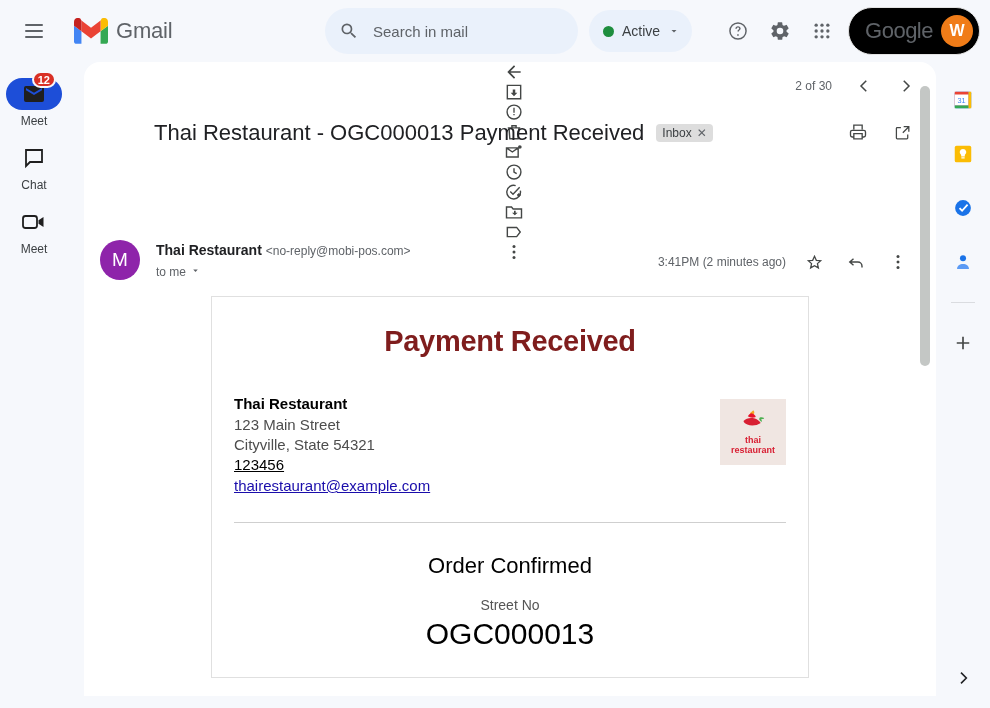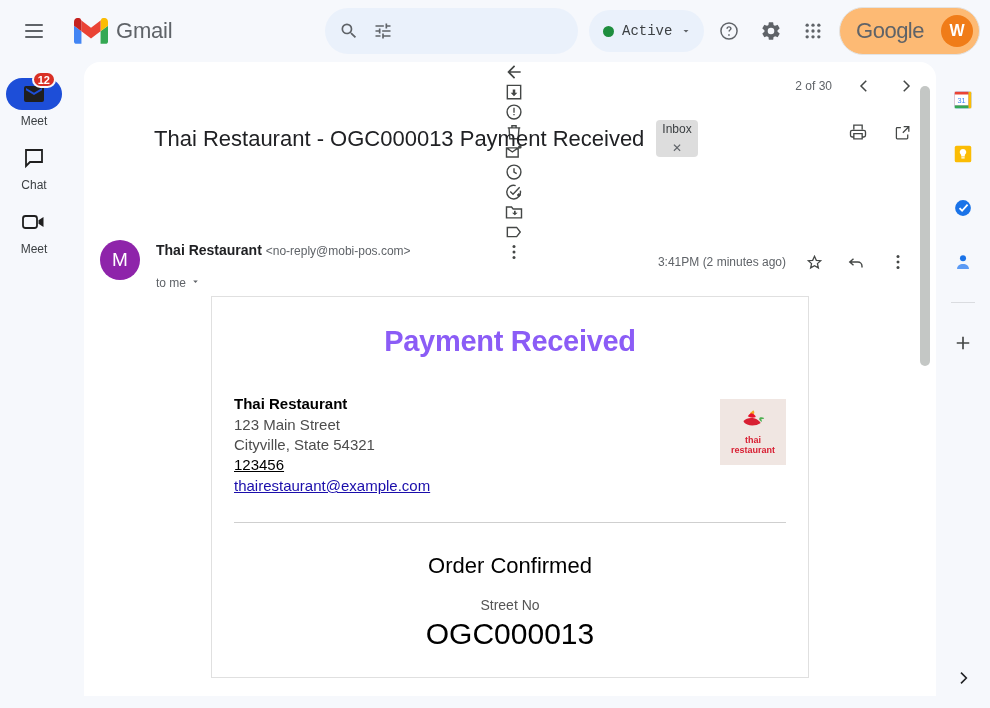--- a/index.html
+++ b/index.html
@@ -41,36 +41,36 @@
   .search-input::placeholder { color: #5f6368; }
   .search-options { width: 20px; height: 20px; cursor: pointer; }
 
   .status-chip {
     position: absolute; left: 589px; top: 10px;
     height: 42px; padding: 0 12px 0 14px;
     background: #eaf1fb; border-radius: 21px;
     display: flex; align-items: center; gap: 8px; cursor: pointer;
   }
   .status-dot { width: 11px; height: 11px; border-radius: 50%; background: #1e8e3e; }
-  .status-label { font-size: 14px; color: #3c4043; font-family: Liberation Mono, monospace; }
+  .status-label { font-size: 14px; color: #3c4043; }
   .chev-sm { width: 12px; height: 12px; }
 
   .header-actions {
     position: absolute; right: 10px; top: 7px;
     display: flex; align-items: center; gap: 2px;
   }
   .icon-btn {
     width: 40px; height: 40px; border-radius: 50%;
     display: flex; align-items: center; justify-content: center;
     cursor: pointer; border: none; background: transparent;
   }
   .google-chip {
-    display: flex; align-items: center; gap: 17px;
+    display: flex; align-items: center; gap: 8px;
     height: 48px; padding: 0 6px 0 16px; margin-left: 4px;
-    border: 1px solid #e3e3e3; border-radius: 24px; background: #fdba74;
+    border: 1px solid #e3e3e3; border-radius: 24px; background: #000000;
     cursor: pointer;
   }
   .google-word { font-size: 22px; color: #5f6368; letter-spacing: -0.5px; }
   .avatar-top {
     width: 32px; height: 32px; border-radius: 50%;
     background: #f07c18; color: #fff; font-size: 16px; font-weight: bold;
     display: flex; align-items: center; justify-content: center;
   }
 
   
@@ -125,21 +125,20 @@
   .subject-row {
     position: absolute; left: 0; top: 58px; width: 852px;
     display: flex; align-items: center; padding: 0 24px 0 70px;
   }
   .subject-text { font-size: 22px; color: #202124; font-weight: 400; }
   .label-chip {
     display: inline-flex; align-items: center; gap: 5px;
     background: #ddd; color: #3c4043;
     border-radius: 4px; padding: 2px 6px; font-size: 12px; margin-left: 12px;
     cursor: pointer;
-    flex-direction: column;
   }
   .label-x { font-size: 12px; color: #5f6368; }
   .subject-actions {
     position: absolute; right: 14px; top: -8px;
     display: flex; align-items: center; gap: 4px;
   }
 
   
   .sender-row {
     position: absolute; left: 0; top: 176px; width: 852px; height: 62px;
@@ -149,39 +148,39 @@
     width: 40px; height: 40px; border-radius: 50%;
     background: #8e24aa; color: #fff;
     font-size: 19px; display: flex; align-items: center; justify-content: center;
     flex: 0 0 40px; margin-top: 2px;
   }
   .sender-info { margin-left: 16px; flex: 1; padding-top: 2px; }
   .sender-line1 { font-size: 14px; color: #202124; line-height: 20px; }
   .sender-name { font-weight: bold; }
   .sender-email { color: #5f6368; font-size: 12px; }
   .sender-line2 {
-    font-size: 12px; color: #5f6368; margin-top: 15px;
+    font-size: 12px; color: #5f6368; margin-top: 4px;
     display: flex; align-items: flex-start; gap: 4px; cursor: pointer;
   }
   .sender-right { display: flex; align-items: center; gap: 2px; padding-top: 4px; }
   .time-text { font-size: 12px; color: #5f6368; margin-right: 6px; }
 
   
   .body-scroll {
     position: absolute; left: 0; top: 226px; width: 852px; height: 408px;
     overflow: hidden;
   }
   .receipt {
     margin: 8px auto 0; width: 598px;
     background: #fff; border: 1px solid #e0e0e0;
     padding: 28px 22px 0;
   }
   .receipt-title {
     text-align: center; font-size: 29px; font-weight: bold;
-    color: #8b5cf6; margin-bottom: 36px; letter-spacing: -0.3px;
+    color: #7f1d1d; margin-bottom: 36px; letter-spacing: -0.3px;
   }
   .addr-block { display: flex; justify-content: space-between; align-items: flex-start; }
   .addr-lines { font-size: 15px; line-height: 20px; color: #4d4d4d; }
   .addr-name { font-weight: bold; color: #000; margin-bottom: 1px; }
   .addr-phone { color: #000; text-decoration: underline; }
   .addr-email { color: #1a0dab; text-decoration: underline; display: block; margin-top: 1px; }
   .logo-box {
     width: 66px; height: 66px; background: #f0e6e2;
     display: flex; flex-direction: column; align-items: center;
     justify-content: center; margin-top: 5px; flex: 0 0 66px;
@@ -242,20 +241,21 @@
         <path fill="#ea4335" d="M10.5 18.5V3.3L24 13.4l13.5-10.1v15.2L24 28.6 10.5 18.5z"></path>
         <path fill="#c5221f" d="M0 4.9v5.7l10.5 7.9V3.3L8.8.5C5.2-2.2 0 .4 0 4.9z"></path>
       </svg>
       <span class="brand-name">Gmail</span>
     </div>
 
     <div class="search-wrap">
       <svg class="search-icon" viewBox="0 0 24 24">
         <path fill="#5f6368" d="M15.5 14h-.79l-.28-.27A6.47 6.47 0 0 0 16 9.5 6.5 6.5 0 1 0 9.5 16c1.61 0 3.09-.59 4.23-1.57l.27.28v.79l5 4.99L20.49 19l-4.99-5zm-6 0C7.01 14 5 11.99 5 9.5S7.01 5 9.5 5 14 7.01 14 9.5 11.99 14 9.5 14z"></path>
       </svg>
+      <input class="search-input" type="text" placeholder="Search in mail" style="">
       <svg class="search-options" viewBox="0 0 24 24">
         <path fill="#5f6368" d="M3 17v2h6v-2H3zM3 5v2h10V5H3zm10 16v-2h8v-2h-8v-2h-2v6h2zM7 9v2H3v2h4v2h2V9H7zm14 4v-2H11v2h10zm-6-4h2V7h4V5h-4V3h-2v6z"></path>
       </svg>
     </div>
 
     <div class="status-chip">
       <span class="status-dot"></span>
       <span class="status-label">Active</span>
       <svg class="chev-sm" viewBox="0 0 24 24">
         <path fill="#5f6368" d="M7 10l5 5 5-5z"></path>

